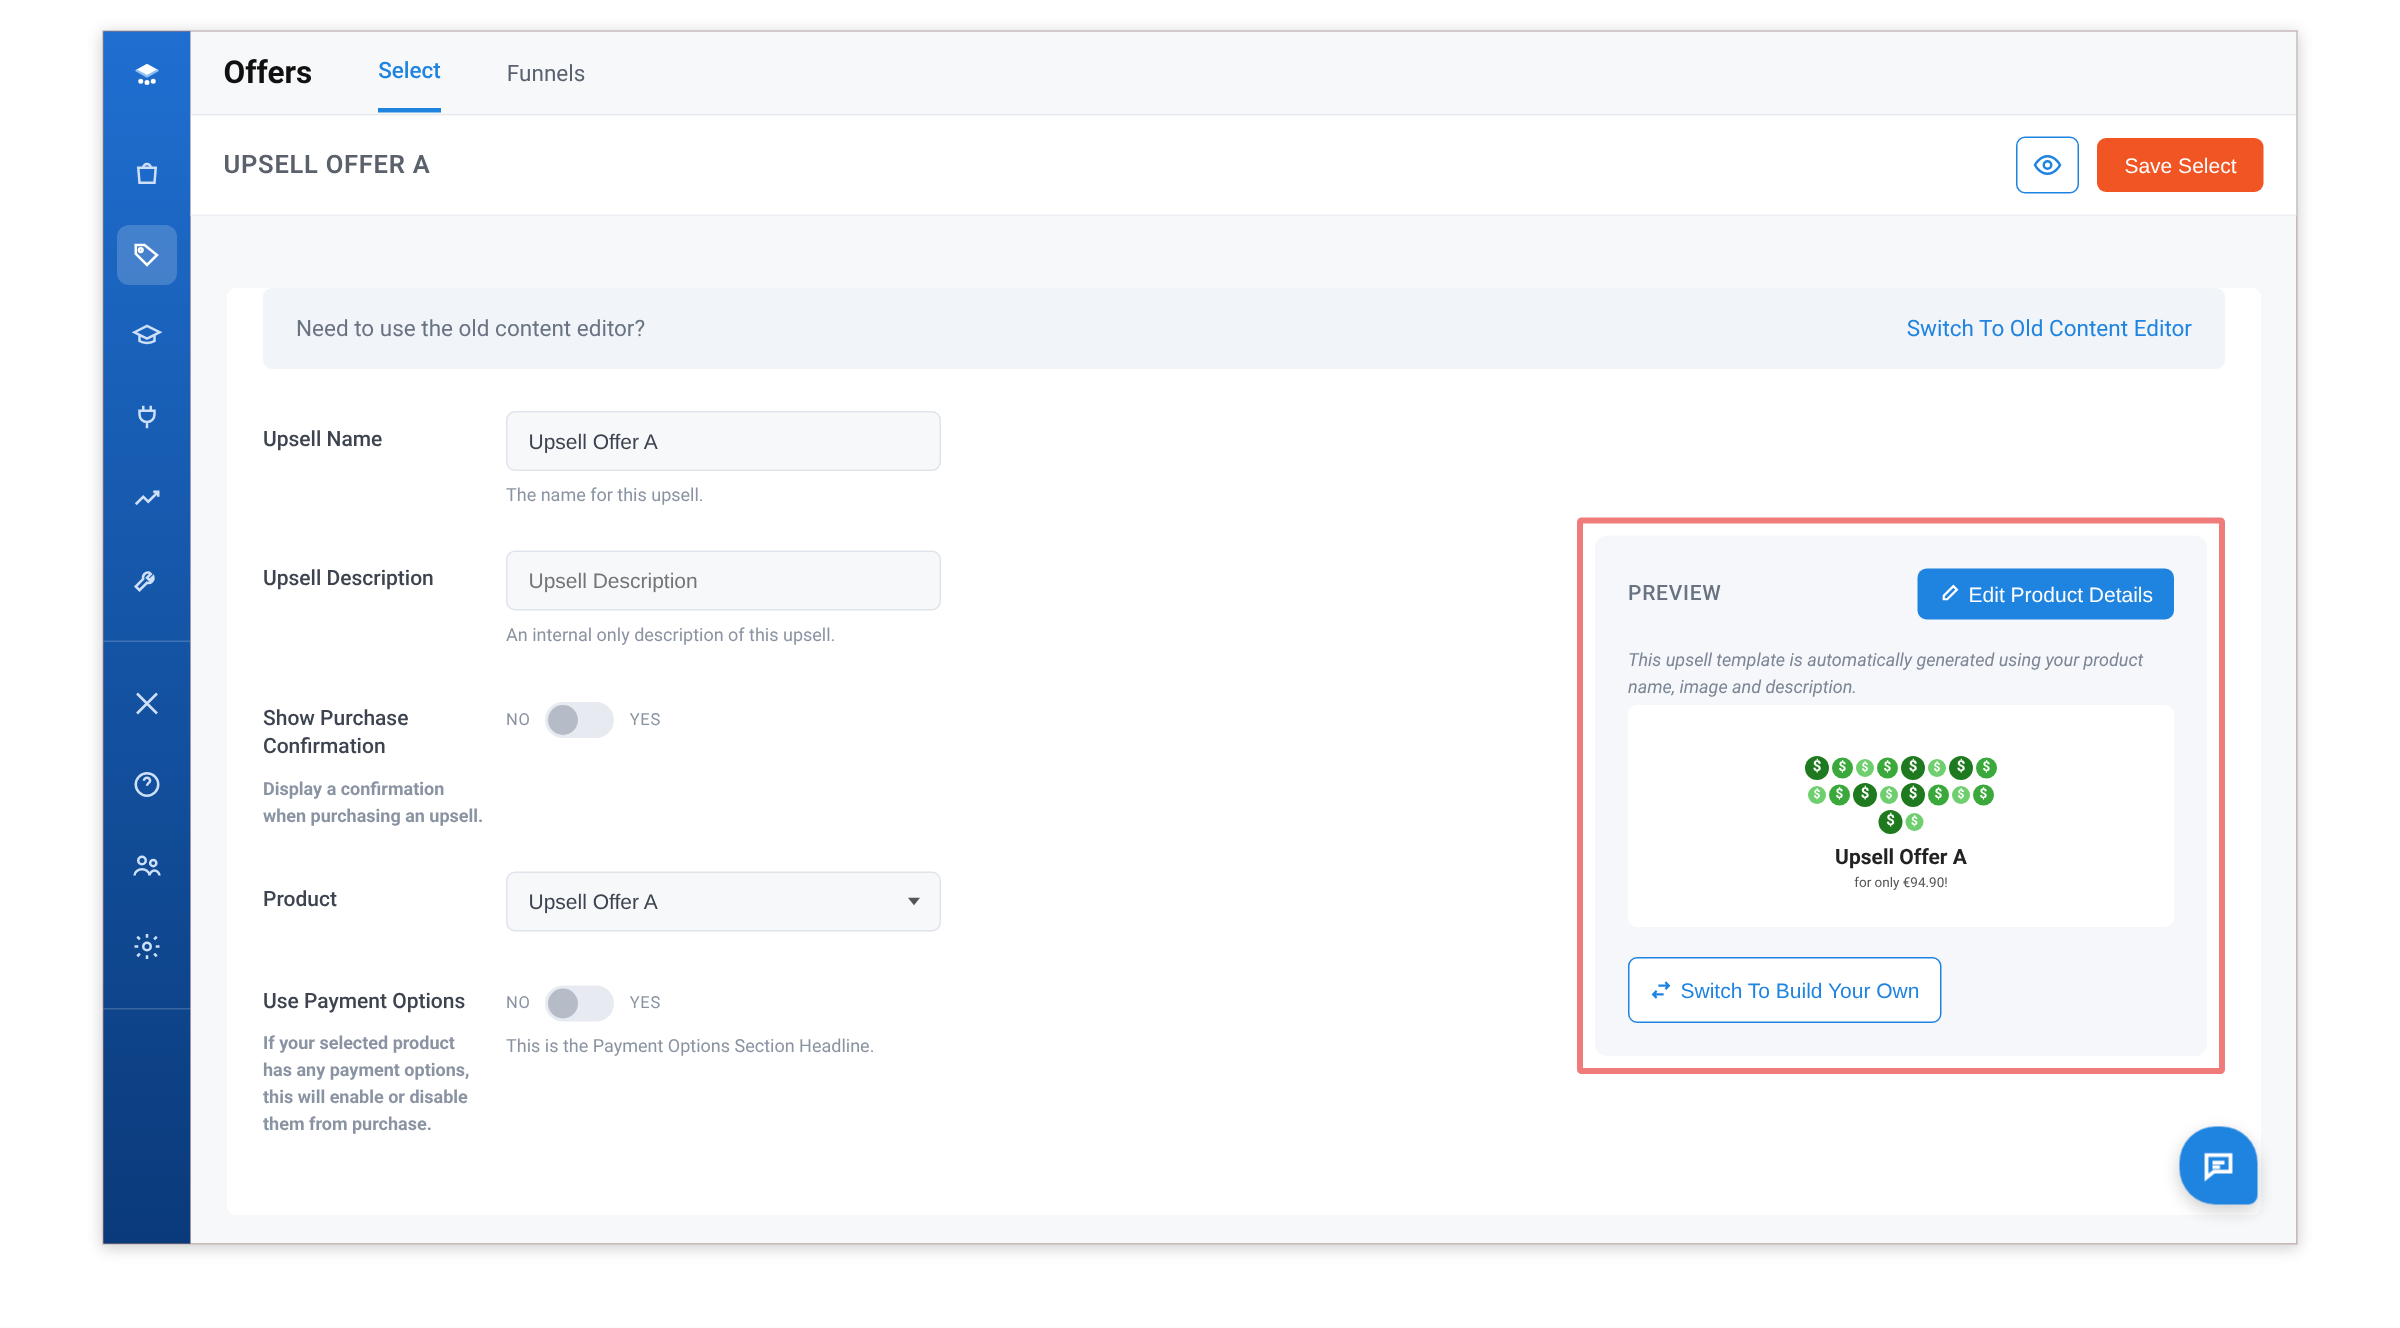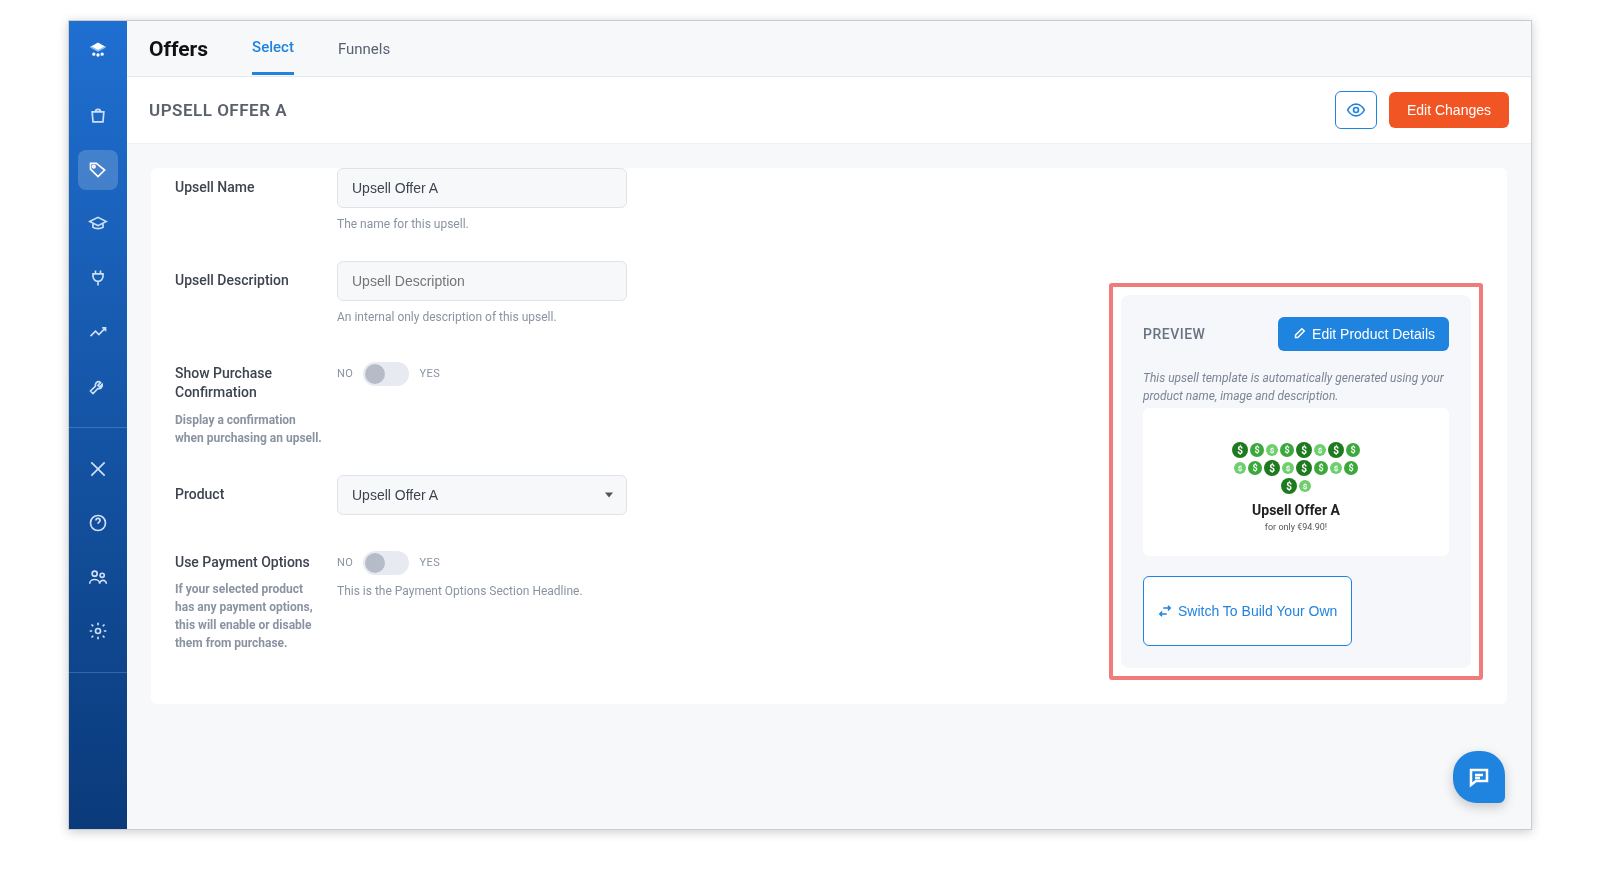--- a/index.html
+++ b/index.html
@@ -128,21 +128,21 @@
     background: #1f83e0;
     color: #fff;
     border: none;
     border-radius: 6px;
     font-size: 14px;
     font-weight: 500;
     cursor: pointer;
     display: inline-flex; align-items: center; gap: 6px;
   }
   .btn-outline {
-    padding: 26px 14px;
+    padding: 13px 14px;
     background: #fff;
     color: #1f83e0;
     border: 1px solid #1f83e0;
     border-radius: 6px;
     font-size: 14px;
     font-weight: 500;
     cursor: pointer;
     display: inline-flex; align-items: center; gap: 6px;
   }
   .content-scroll {
@@ -163,21 +163,21 @@
     display: flex;
     justify-content: space-between;
     align-items: center;
     font-size: 15px;
     color: #6a7382;
   }
   .notice-bar a { color: #1f83e0; text-decoration: none; cursor: pointer; }
 
   .form-area {
     display: flex;
-    align-items: flex-end;
+    align-items: center;
     padding: 0 24px 24px 24px;
     gap: 24px;
   }
   .form-left { flex: 1; }
   .form-row {
     display: flex;
     align-items: flex-start;
     margin-bottom: 28px;
     gap: 12px;
   }
@@ -253,21 +253,21 @@
   }
   .toggle .knob {
     position: absolute;
     left: 2px; top: 2px;
     width: 20px; height: 20px;
     background: #b5bcc8;
     border-radius: 50%;
   }
   
   .preview-panel {
-    width: 374px;
+    width: 432px;
     border: 4px solid #f07b7b;
     border-radius: 3px;
     padding: 8px;
   }
   .preview-inner {
     background: #f5f7fa;
     border-radius: 8px;
     padding: 22px;
   }
   .preview-head {
@@ -428,26 +428,30 @@
 
     <div class="page-header">
       <h2>UPSELL OFFER A</h2>
       <div class="header-actions">
         <button class="icon-btn">
           <svg width="20" height="20" viewBox="0 0 24 24" fill="none" stroke="currentColor" stroke-width="2">
               <path d="M2 12s3.5-7 10-7 10 7 10 7-3.5 7-10 7-10-7-10-7z"></path>
               <circle cx="12" cy="12" r="3"></circle>
             </svg>
         </button>
-        <button class="btn-primary">Edit Changes</button>
+        <button class="btn-primary">Save Select</button>
       </div>
     </div>
 
     <div class="content-scroll">
       <div class="content-inner">
+        <div class="notice-bar">
+          <span>Need to use the old content editor?</span>
+          <a>Switch To Old Content Editor</a>
+        </div>
 
         <div class="form-area">
           <div class="form-left">
 
             <div class="form-row">
               <div class="form-label">Upsell Name</div>
               <div class="form-control">
                 <input type="text" value="Upsell Offer A" style="">
                 <div class="help-text">The name for this upsell.</div>
               </div>

